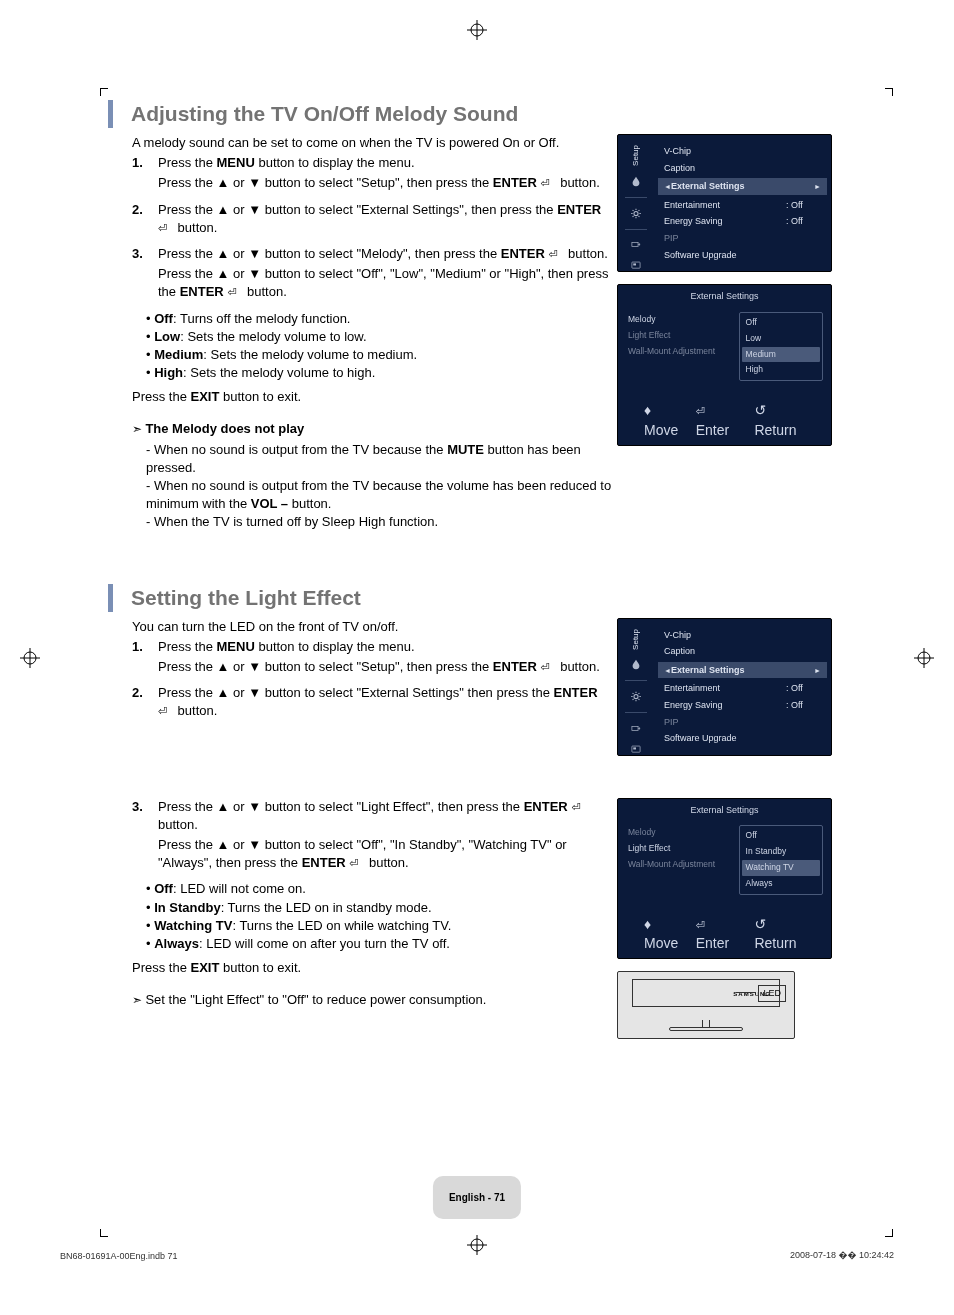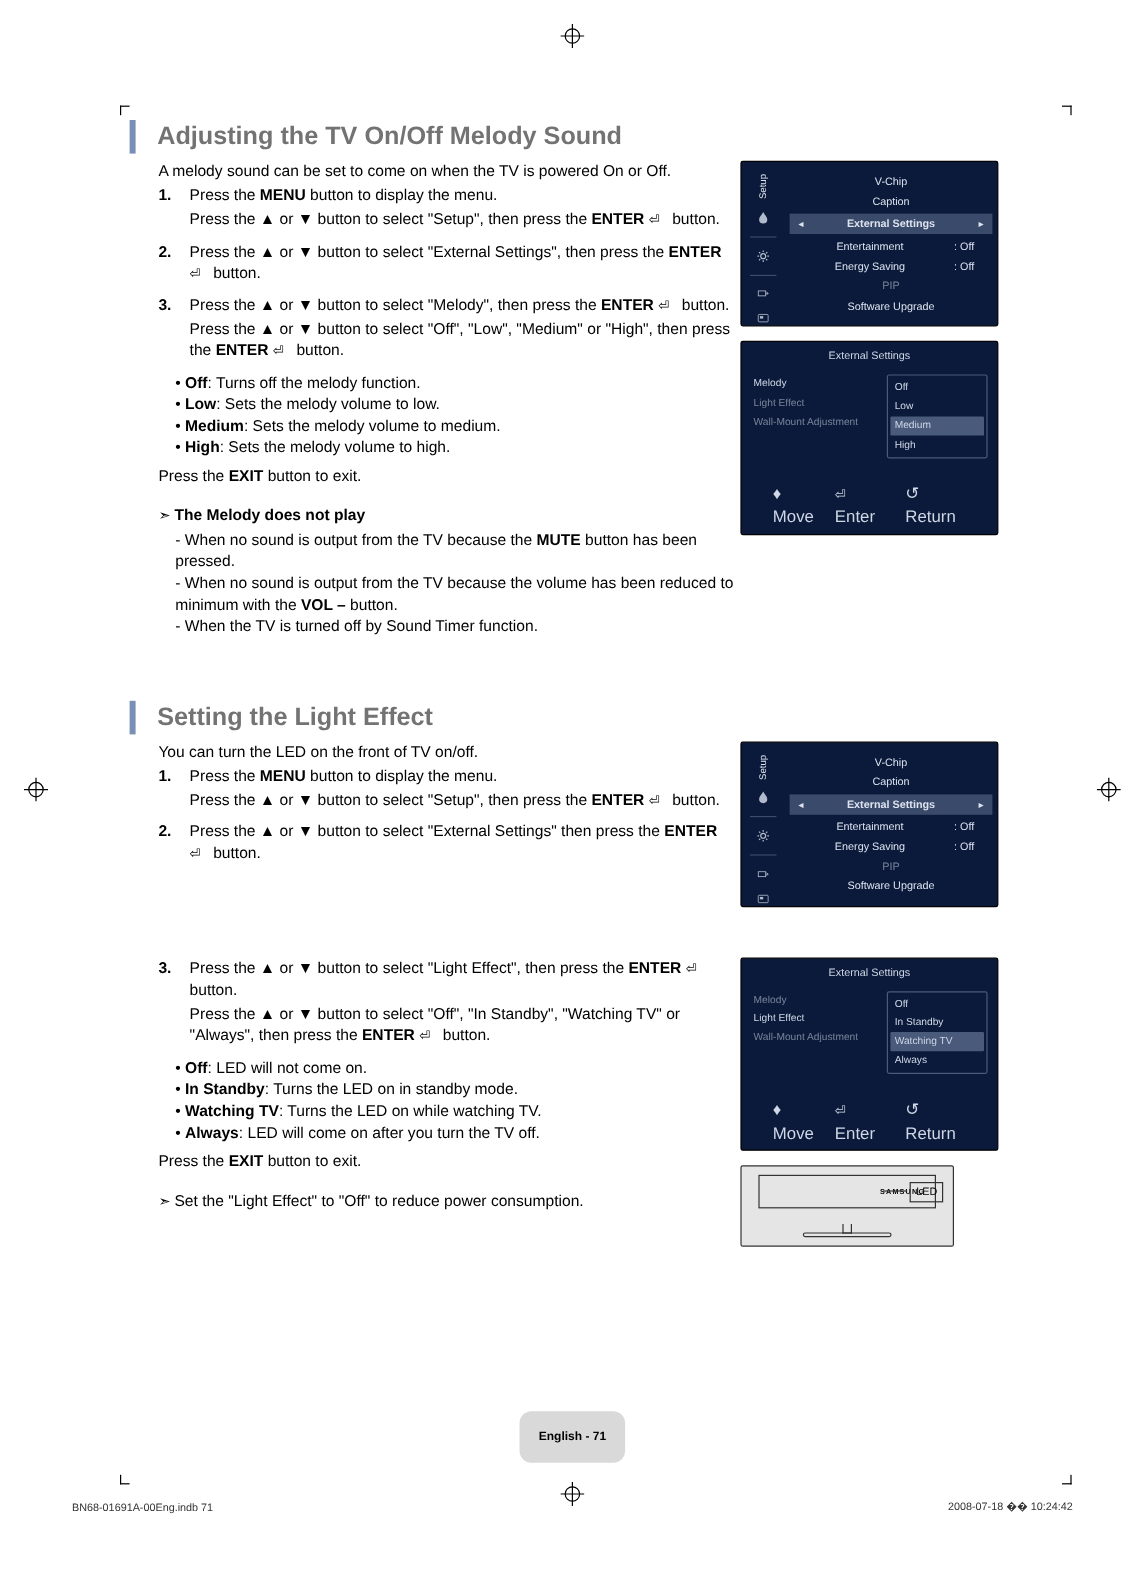--- a/index.html
+++ b/index.html
@@ -127,21 +127,20 @@
     writing-mode: vertical-rl;
     transform: rotate(180deg);
     font-size: 8px;
     margin-top: 2px;
   }
   .osd .sidebar .ico { width: 14px; height: 14px; opacity: 0.85; }
   .osd .sidebar .divider { width: 22px; height: 1px; background: #3a4a6a; }
   .osd .main {
     margin-left: 36px;
     padding: 2px 10px 0 10px;
-    text-align: center;
   }
   .osd .row { display: flex; padding: 2px 0; align-items: center; }
   .osd .row .k { flex: 1; }
   .osd .row .v { min-width: 35px; }
   .osd .row.dim { opacity: 0.5; }
   .osd .row.sel {
     background: #3a4a6a;
     margin: 2px -6px;
     padding: 2px 6px;
     font-weight: bold;
@@ -291,21 +290,21 @@
             <li class="bullet-dot"><b>Medium</b>: Sets the melody volume to medium.</li>
             <li class="bullet-dot"><b>High</b>: Sets the melody volume to high.</li>
           </ul>
         <p style="margin-top:6px;">
           <span>Press the </span><b>EXIT</b><span> button to exit.</span>
         </p>
         <p class="note-arrow"><b>The Melody does not play</b></p>
         <ul class="indent-list" id="note1">
             <li class="dash">When no sound is output from the TV because the <b>MUTE</b> button has been pressed.</li>
             <li class="dash">When no sound is output from the TV because the volume has been reduced to minimum with the <b>VOL –</b> button.</li>
-            <li class="dash">When the TV is turned off by Sound Timer function.</li>
+            <li class="dash">When the TV is turned off by Sleep High function.</li>
           </ul>
       </div>
       <div class="right-figs">
         <div class="osd">
           <div class="sidebar">
             <span class="tab-label">Setup</span>
             <svg class="ico" viewBox="0 0 16 16">
                 <path d="M8 1 C10 5 13 7 13 10 A5 5 0 0 1 3 10 C3 7 6 5 8 1Z" fill="#cfd6e6"></path>
               </svg>
             <div class="divider"></div>

